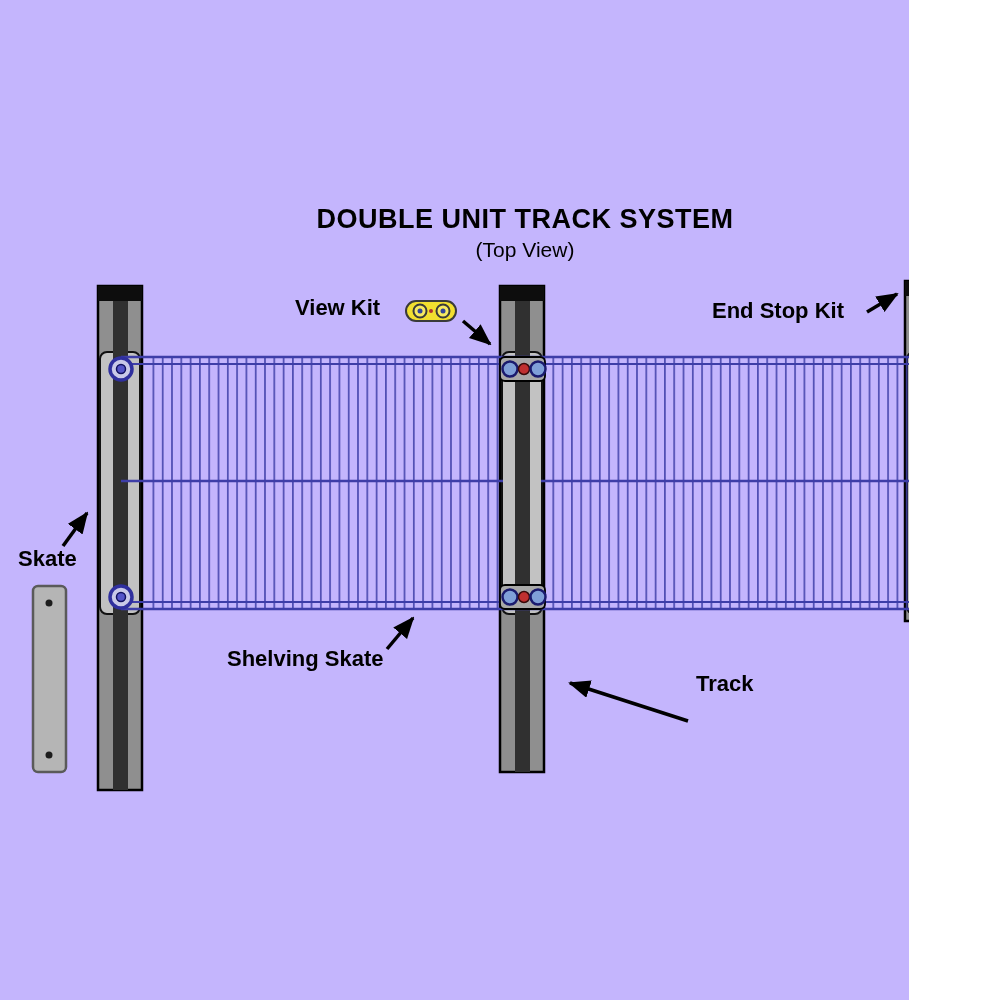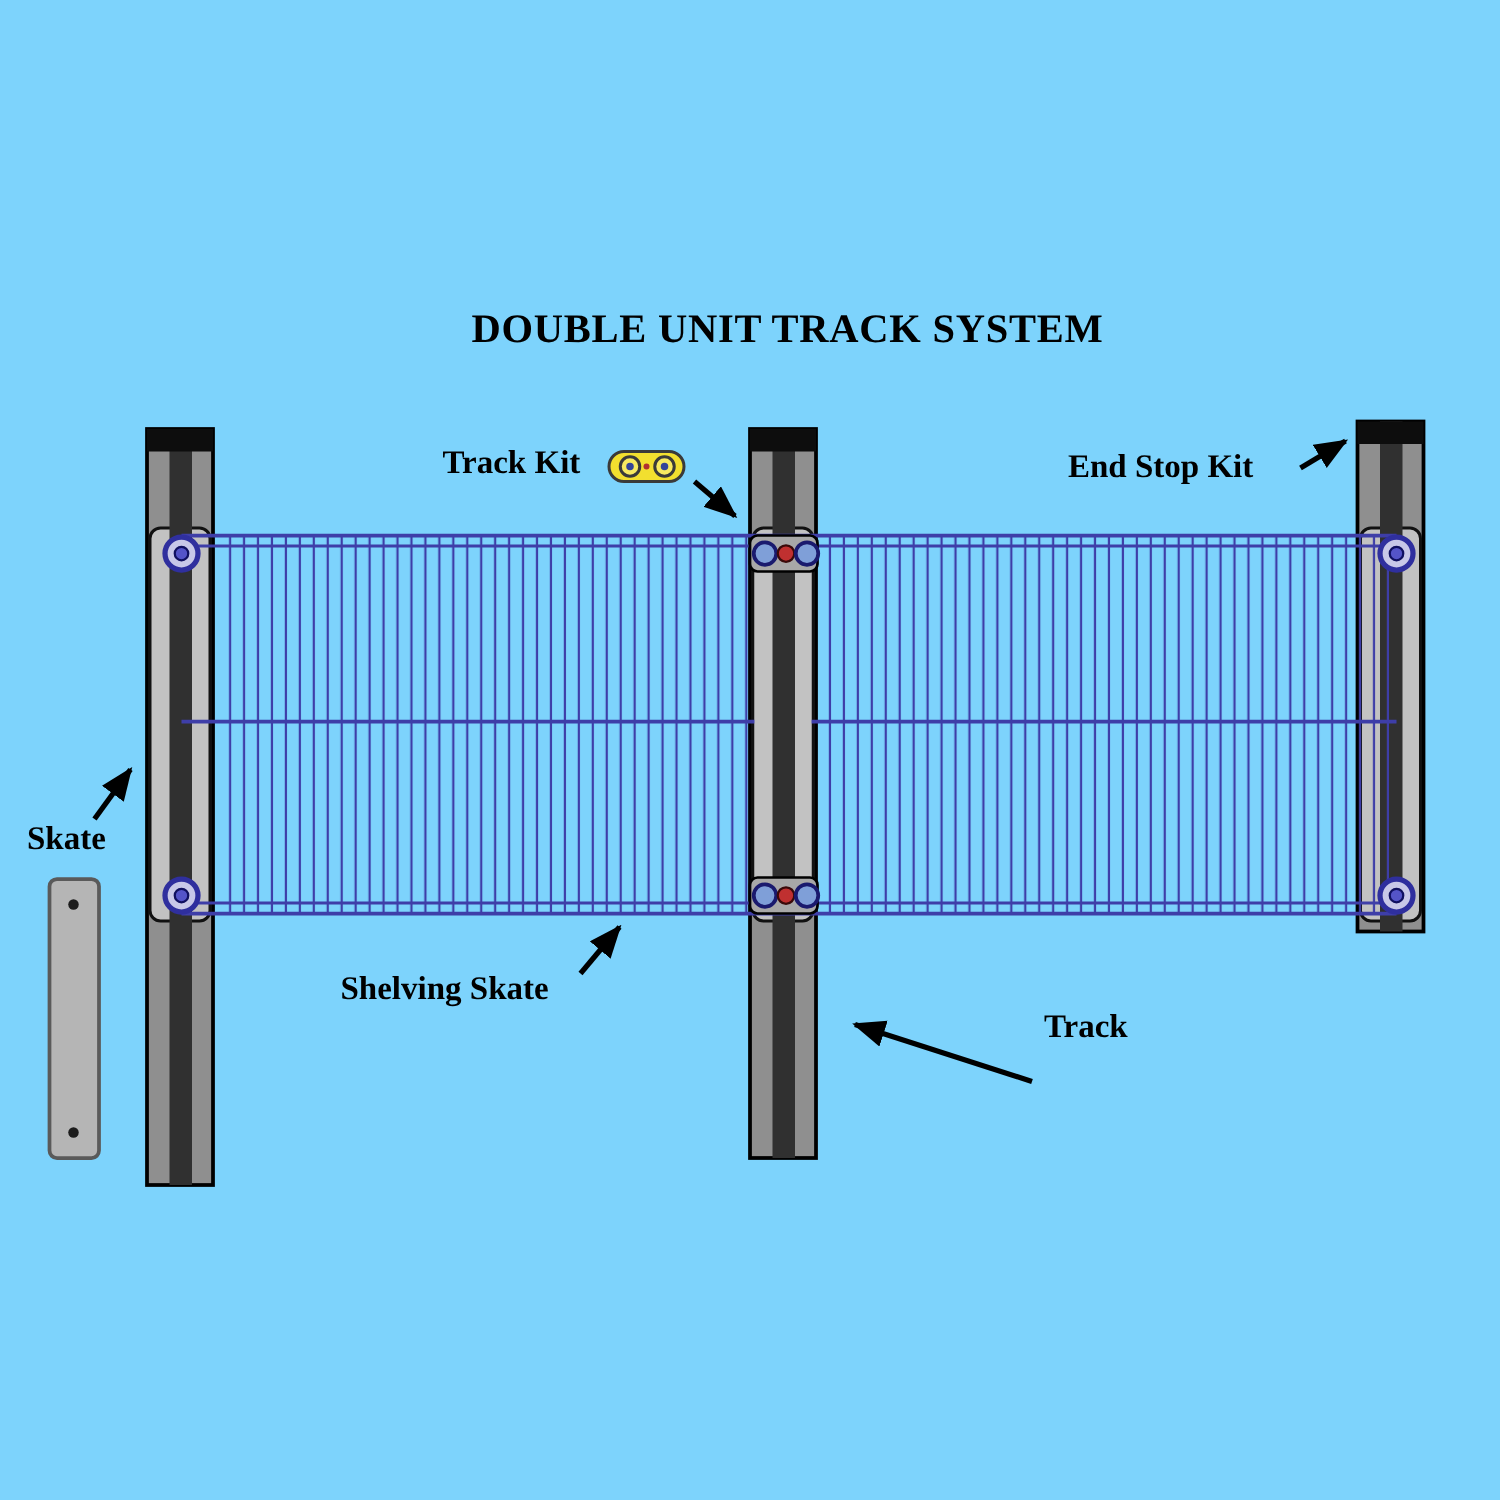--- a/index.html
+++ b/index.html
@@ -1,20 +1,20 @@
 <!DOCTYPE html>
 <html><head>
 <meta charset="utf-8">
 <style>
   html,body{margin:0;padding:0;background:#ffffff;}
   #stage{
     position:relative;
-    width:1000px;height:1000px;
-    background:#7dd3fc;
-    font-family:Liberation Serif, serif;
+    width:909px;height:1000px;
+    background:#c4b5fd;
+    font-family:Liberation Sans, sans-serif;
     overflow:hidden;
   }
   #diagram-svg{position:absolute;left:0;top:0;}
   .hdr{
     position:absolute;left:50px;top:204px;width:950px;
     text-align:center;color:#000;
   }
   .hdr .title{font-size:27px;font-weight:bold;letter-spacing:.5px;}
   .hdr .subtitle{font-size:21px;margin-top:3px;}
   .callout{
@@ -128,21 +128,22 @@
       <line x1="463" y1="321" x2="490" y2="344" marker-end="url(#arw)"></line>
       <line x1="867" y1="312" x2="897" y2="294" marker-end="url(#arw)"></line>
       <line x1="63" y1="546" x2="87" y2="513" marker-end="url(#arw)"></line>
       <line x1="387" y1="649" x2="413" y2="618" marker-end="url(#arw)"></line>
       <line x1="688" y1="721" x2="570" y2="683" marker-end="url(#arw)"></line>
     </g>
   </svg>
 
   <div class="hdr">
     <div class="title">DOUBLE UNIT TRACK SYSTEM</div>
+    <div class="subtitle">(Top View)</div>
   </div>
 
-  <div id="lbl-wing-kit" class="callout">Track Kit</div>
+  <div id="lbl-wing-kit" class="callout">View Kit</div>
   <div id="lbl-end-stop" class="callout">End Stop Kit</div>
   <div id="lbl-skate" class="callout">Skate</div>
   <div id="lbl-shelving" class="callout">Shelving Skate</div>
   <div id="lbl-track" class="callout">Track</div>
 
 </div>
 
 </body></html>

